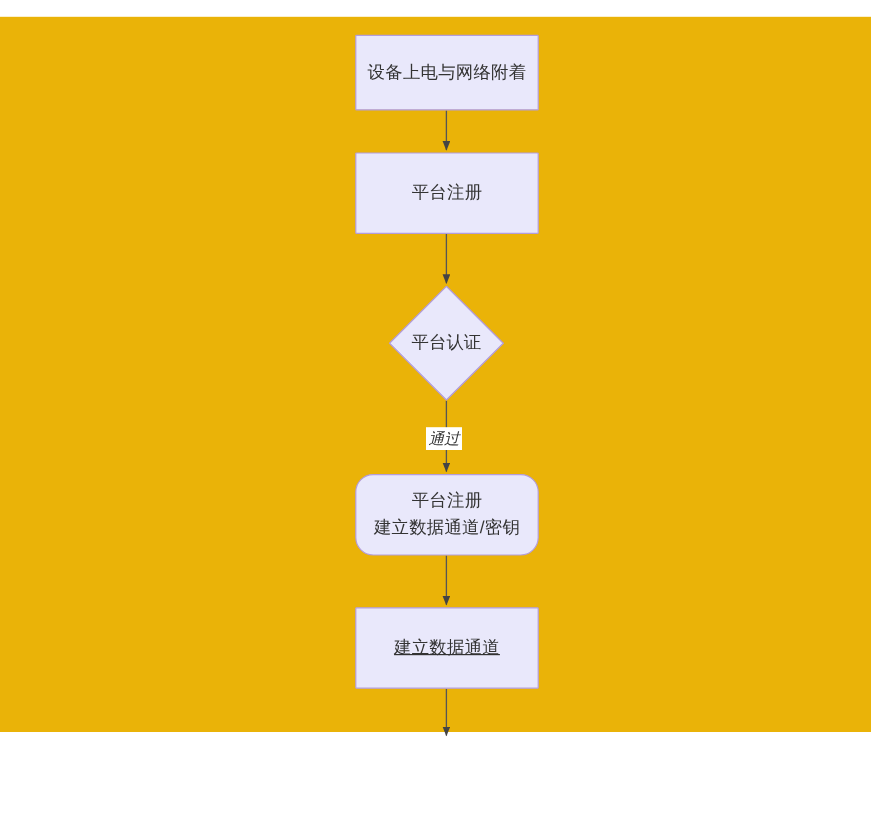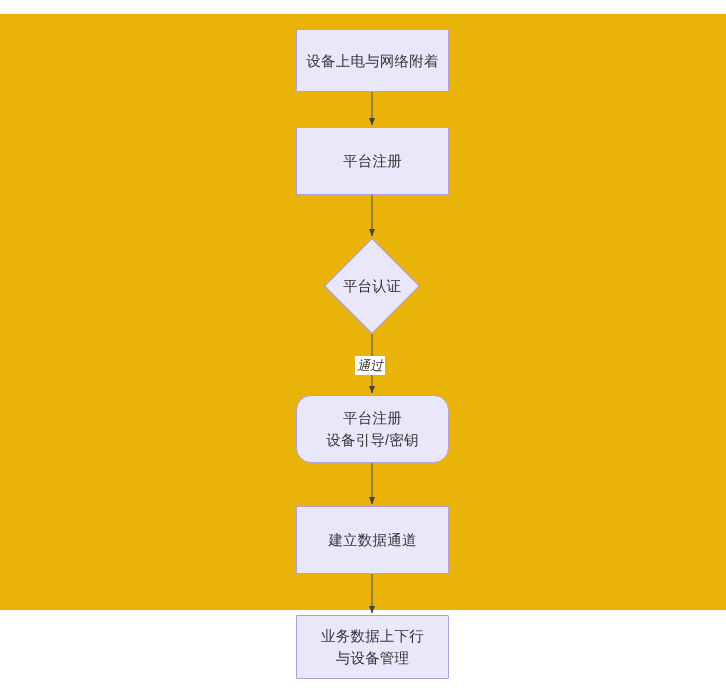--- a/index.html
+++ b/index.html
@@ -123,25 +123,21 @@
     <svg class="diamond-shape" viewBox="0 0 96 96" preserveAspectRatio="none" xmlns="http://www.w3.org/2000/svg">
       <polygon points="48,0.6 95.4,48 48,95.4 0.6,48" fill="#e9e8fb" stroke="#b39ddb" stroke-width="1.1"></polygon>
     </svg>
     <div class="diamond-label">平台认证</div>
   </div>
 
   <div class="edge-label" style="left:355px; top:342px;">通过</div>
 
   <div class="node node-process" style="left:296px; top:381px; width:153px; height:68px;border-radius:15px;">
     <div class="node-line">平台注册</div>
-    <div class="node-line">设备引导/密钥</div>
+    <div class="node-line">建立数据通道/密钥</div>
   </div>
 
-  <div class="node node-process" style="left:296px; top:492px; width:153px; height:68px;">
+  <div class="node node-process" style="left:296px; top:492px; width:153px; height:68px;text-decoration:underline;">
     <div class="node-line">建立数据通道</div>
   </div>
 
-  <div class="node node-process" style="left:296px; top:601px; width:153px; height:64px;">
-    <div class="node-line">业务数据上下行</div>
-    <div class="node-line">与设备管理</div>
-  </div>
 
 </div>
 
 </body></html>

